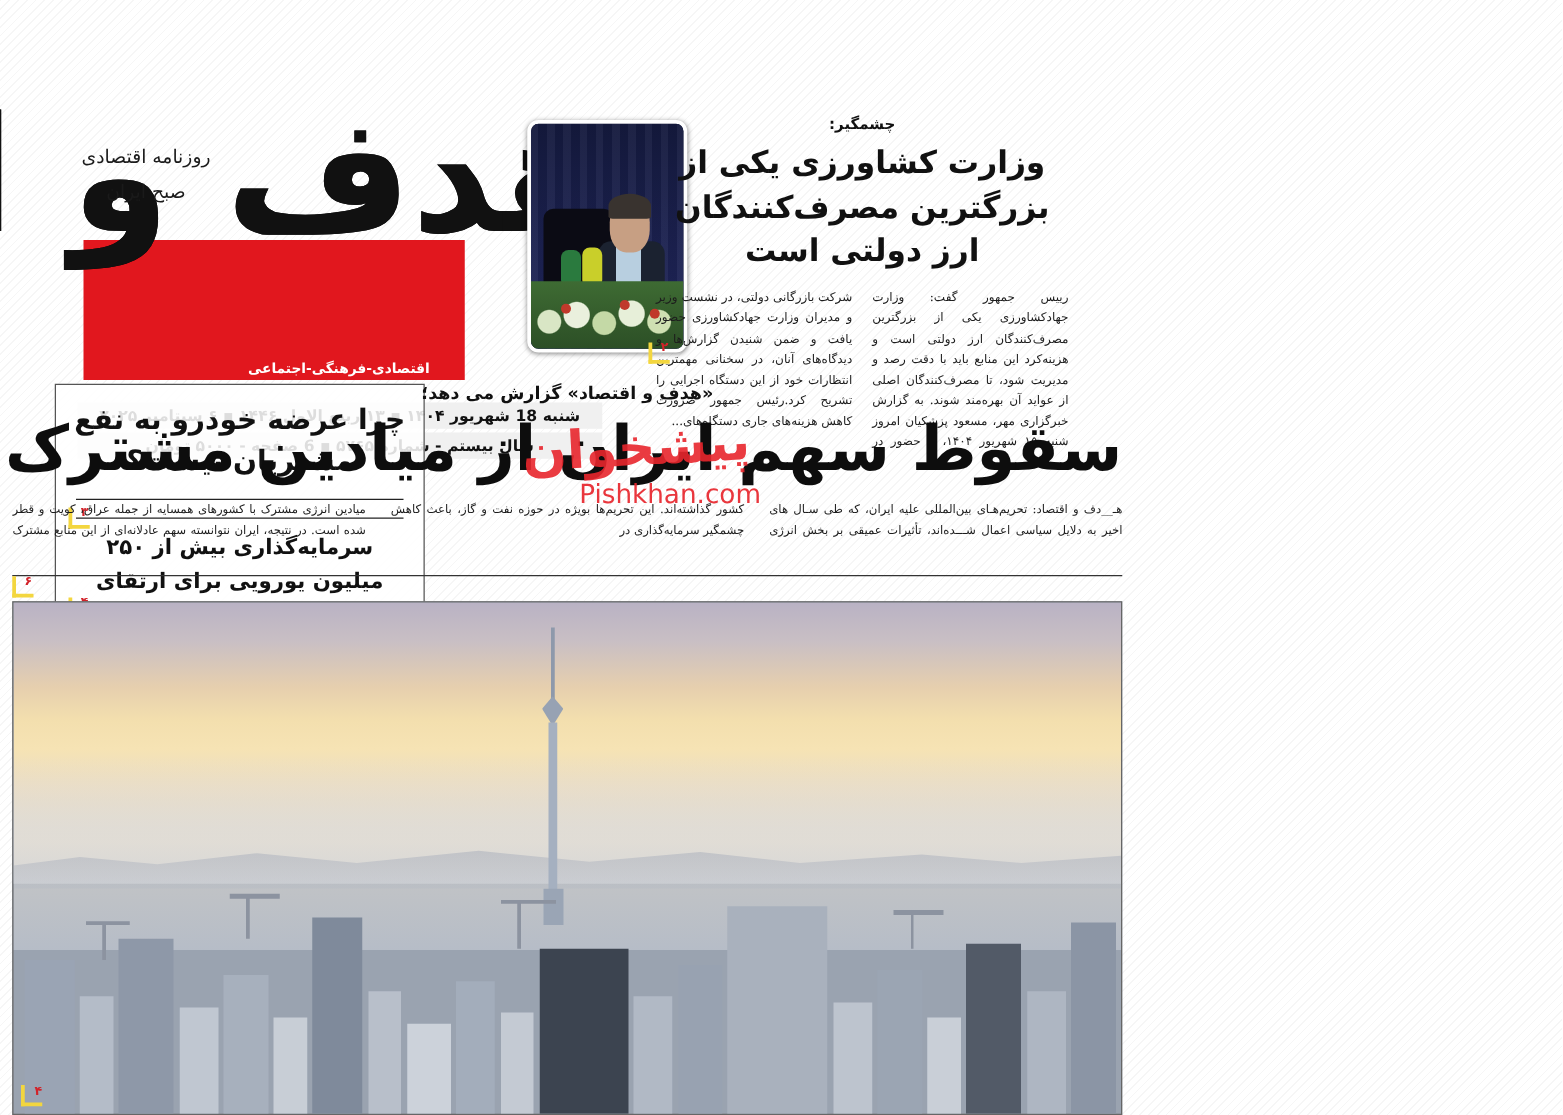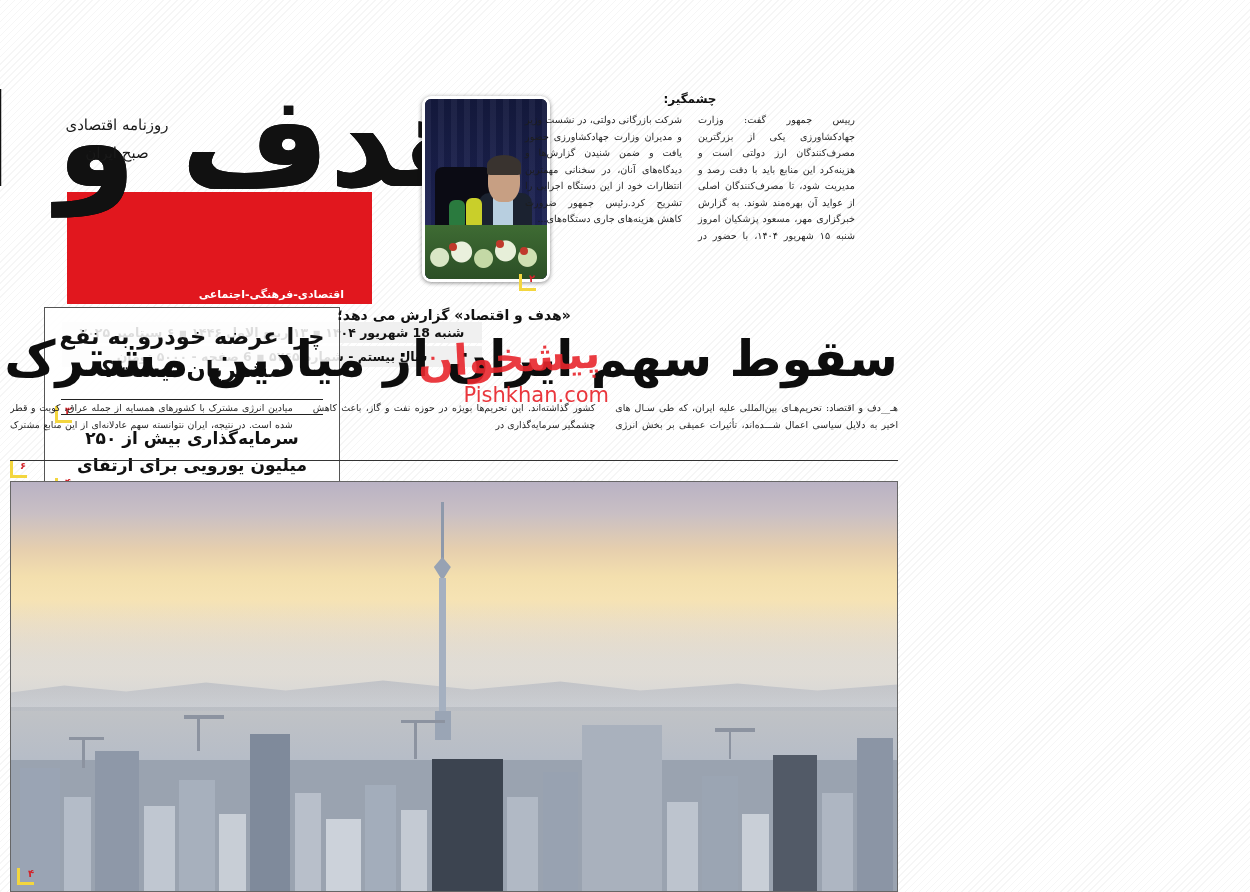--- a/index.html
+++ b/index.html
@@ -250,20 +250,21 @@
     <div class="lp-mic2"></div>
     <div class="lp-flowers">
       <div class="lp-rose" style="left:20%;top:34%"></div>
       <div class="lp-rose" style="left:58%;top:28%"></div>
       <div class="lp-rose" style="left:78%;top:40%"></div>
     </div>
   </div>
 
   <div class="lead">
     <div class="lead-kicker">چشمگیر:</div>
+    <h1 class="lead-title">وزارت کشاورزی یکی از بزرگترین مصرف‌کنندگان ارز دولتی است</h1>
     <div class="lead-body">رییس جمهور گفت: وزارت جهادکشاورزی یکی از بزرگترین مصرف‌کنندگان ارز دولتی است و هزینه‌کرد این منابع باید با دقت رصد و مدیریت شود، تا مصرف‌کنندگان اصلی از عواید آن بهره‌مند شوند. به گزارش خبرگزاری مهر، مسعود پزشکیان امروز شنبه ۱۵ شهریور ۱۴۰۴، با حضور در شرکت بازرگانی دولتی، در نشست وزیر و مدیران وزارت جهادکشاورزی حضور یافت و ضمن شنیدن گزارش‌ها و دیدگاه‌های آنان، در سخنانی مهمترین انتظارات خود از این دستگاه اجرایی را تشریح کرد.رئیس جمهور ضرورت کاهش هزینه‌های جاری دستگاه‌های...</div>
     <div class="pg" style="left:-6px;top:182px">۲</div>
   </div>
 
   <div class="side-box">
     <div class="side-item">
       <div class="side-h1">چرا عرضه خودرو به نفع مشتریان نیست؟</div>
       <div class="pg" style="top:86px">۳</div>
       <hr class="side-rule">
     </div>

